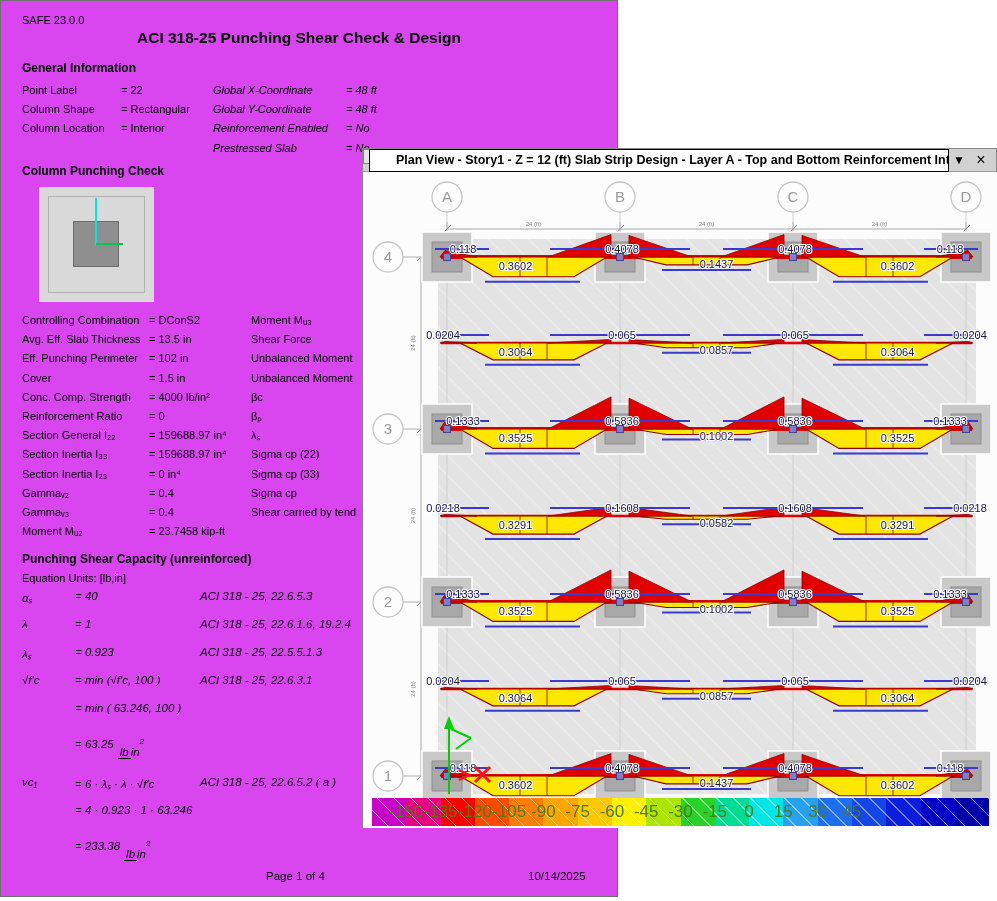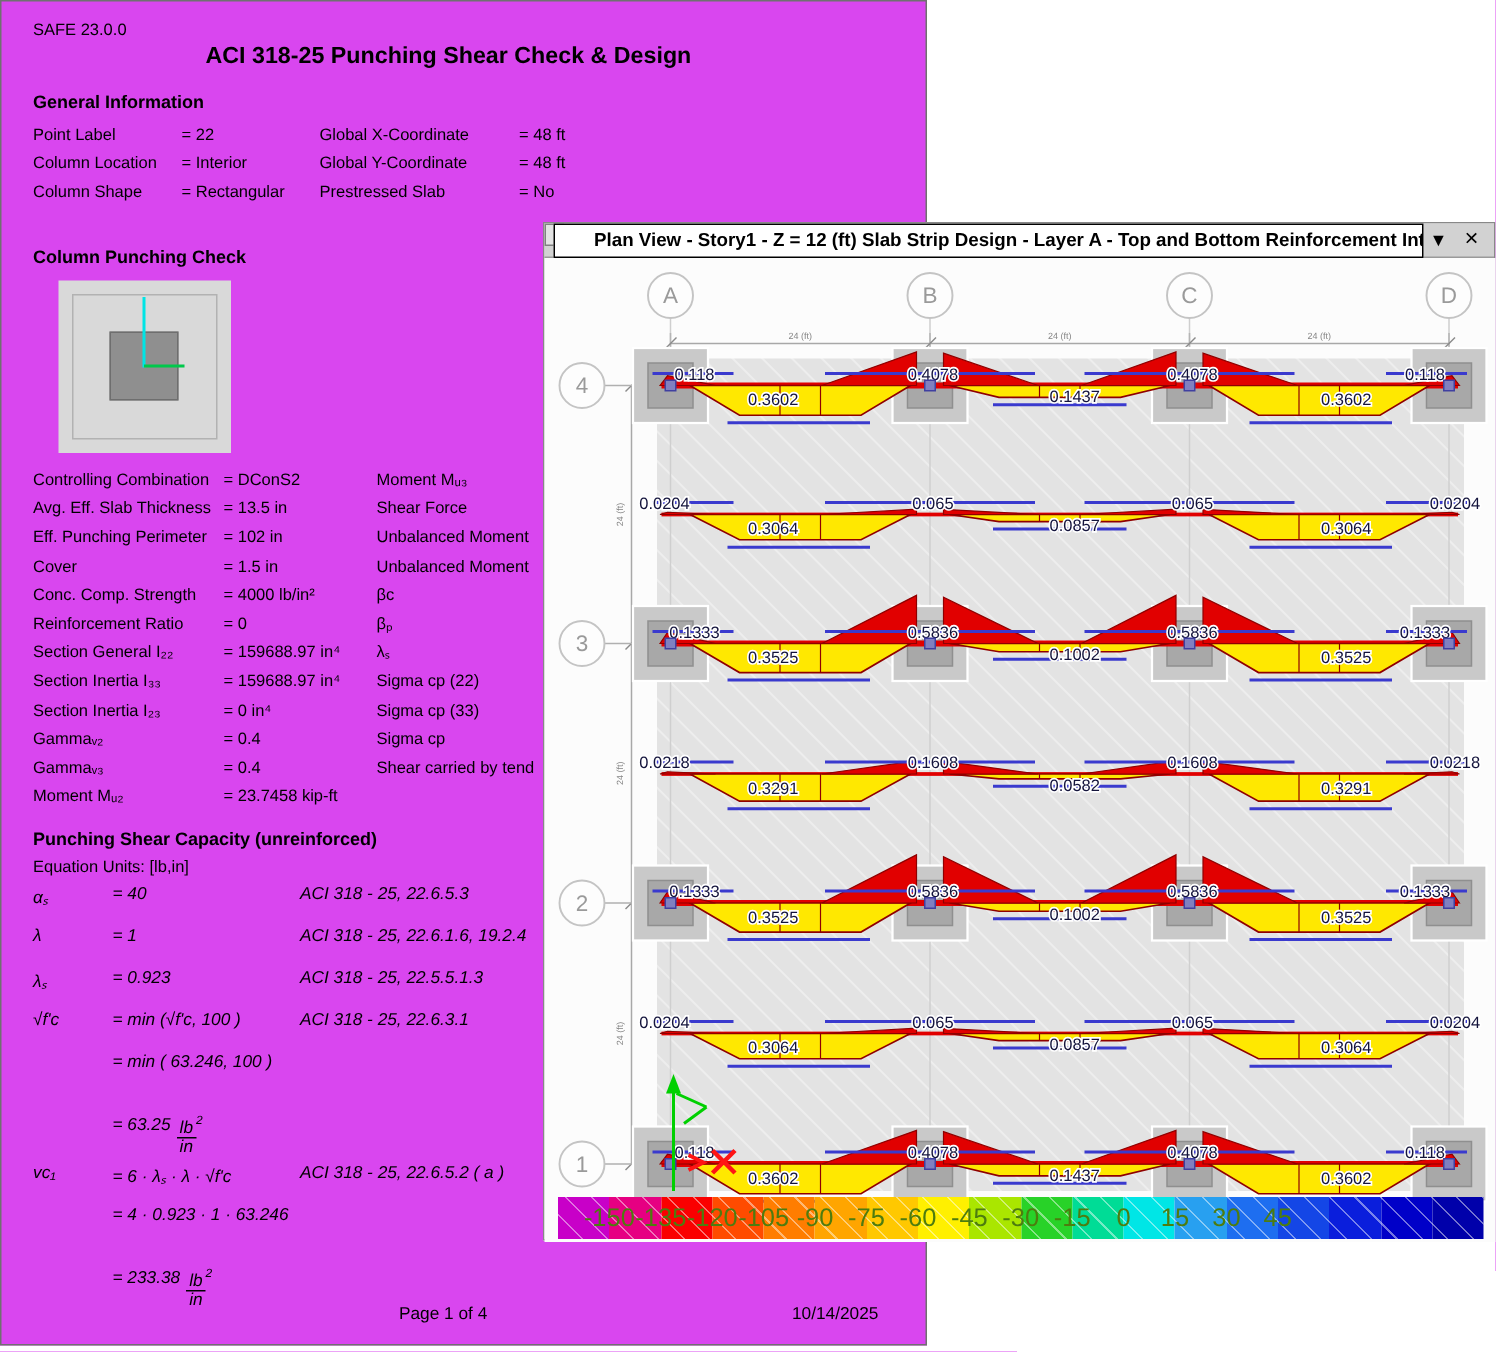--- a/index.html
+++ b/index.html
@@ -8,36 +8,36 @@
 
   
   .page { position:absolute; left:0; top:0; width:618px; height:897px; background:#d946ef; border:1px solid #707070; z-index:1; font-size:11px; }
   .app-version { position:absolute; left:21px; top:13px; font-size:11px; }
   .doc-title { position:absolute; left:136px; top:28px; font-size:15.5px; font-weight:bold; white-space:nowrap; }
   .sec-head { position:absolute; font-size:12px; font-weight:bold; white-space:nowrap; }
   .gen-left  { position:absolute; left:21px; top:80px; width:190px; }
   .gen-right { position:absolute; left:212px; top:80px; width:400px; }
   .inforow { display:grid; line-height:19.2px; white-space:nowrap; }
   .gen-left  .inforow { grid-template-columns:99px auto; }
-  .gen-right .inforow { grid-template-columns:133px auto; }
+  .gen-right .inforow { grid-template-columns:133px auto;font-style:italic; }
 
   .punch-diagram { position:absolute; left:38px; top:186px; width:115px; height:115px; background:#d9d9d9; }
   .punch-diagram .frameB { position:absolute; left:9px; top:9px; right:9px; bottom:9px; border:1px solid #b2b2b2; }
   .punch-diagram .col    { position:absolute; left:34px; top:34px; width:46px; height:46px; background:#8f8f8f; border:1px solid #6e6e6e; }
   .punch-diagram .ax2    { position:absolute; left:56px; top:11px; width:2px; height:47px; background:#00e5e5; }
   .punch-diagram .ax3    { position:absolute; left:57px; top:56px; width:27px; height:2px; background:#00c84b; }
 
   .params { position:absolute; left:21px; top:310px; width:585px; }
   .prow { display:grid; grid-template-columns:127px 102px auto; line-height:19.2px; white-space:nowrap; }
 
   .units-line { position:absolute; left:21px; top:571px; font-size:11px; }
   .eqs { position:absolute; left:21px; top:589px; width:585px; font-style:italic; font-size:11.5px; }
   .eqrow { display:grid; grid-template-columns:53px 125px auto; min-height:28px; align-items:start; white-space:nowrap; }
   .eqrow.fracrow { min-height:46px; }
-  .frac { display:inline-flex; flex-direction:column; align-items:center; vertical-align:middle; line-height:12px; margin-left:4px;margin-top:16px; }
+  .frac { display:inline-flex; align-items:flex-start; vertical-align:middle; line-height:12px; margin-left:4px;margin-top:16px; }
   .frac .num { border-bottom:1px solid #000; padding:0 2px; }
   .frac-sup { font-size:8px; vertical-align:4px; }
   .footer-page { position:absolute; left:265px; top:869px; font-size:11.5px; }
   .footer-date { position:absolute; left:527px; top:869px; font-size:11.5px; }
 
   
   .planwin { position:absolute; left:362px; top:148px; width:635px; height:679px; background:#fbfbfb; border:1px solid #888; z-index:2; }
   .titlebar { position:absolute; left:0; top:0; width:100%; height:23px; background:#d2d2d2; border-bottom:1px solid #9a9a9a; }
   .tab-stub { position:absolute; left:0; top:0; width:13px; height:15px; background:#e3e3e3; border:1px solid #808080; }
   .title-tab { position:absolute; left:6px; top:0; width:580px; height:23px; background:#fff; border:1px solid #000; font-size:12.5px; font-weight:bold; line-height:21px; padding-left:26px; white-space:nowrap; overflow:hidden; }
@@ -60,36 +60,40 @@
   <div class="app-version">SAFE 23.0.0</div>
   <div class="doc-title">ACI 318-25 Punching Shear Check &amp; Design</div>
 
   <div class="sec-head" style="left:21px; top:60px;">General Information</div>
   <div class="gen-left" id="gen-left">
       <div class="inforow">
         <span>Point Label</span>
         <span>= 22</span>
       </div>
       <div class="inforow">
+        <span>Column Shape</span>
+        <span>= Rectangular</span>
+      </div>
+      <div class="inforow">
         <span>Column Location</span>
         <span>= Interior</span>
-      </div>
-      <div class="inforow">
-        <span>Column Shape</span>
-        <span>= Rectangular</span>
       </div>
     </div>
   <div class="gen-right" id="gen-right">
       <div class="inforow">
         <span>Global X-Coordinate</span>
         <span>= 48 ft</span>
       </div>
       <div class="inforow">
         <span>Global Y-Coordinate</span>
         <span>= 48 ft</span>
+      </div>
+      <div class="inforow">
+        <span>Reinforcement Enabled</span>
+        <span>= No</span>
       </div>
       <div class="inforow">
         <span>Prestressed Slab</span>
         <span>= No</span>
       </div>
     </div>
 
   <div class="sec-head" style="left:21px; top:163px;">Column Punching Check</div>
   <div class="punch-diagram">
     <div class="frameB"></div>

